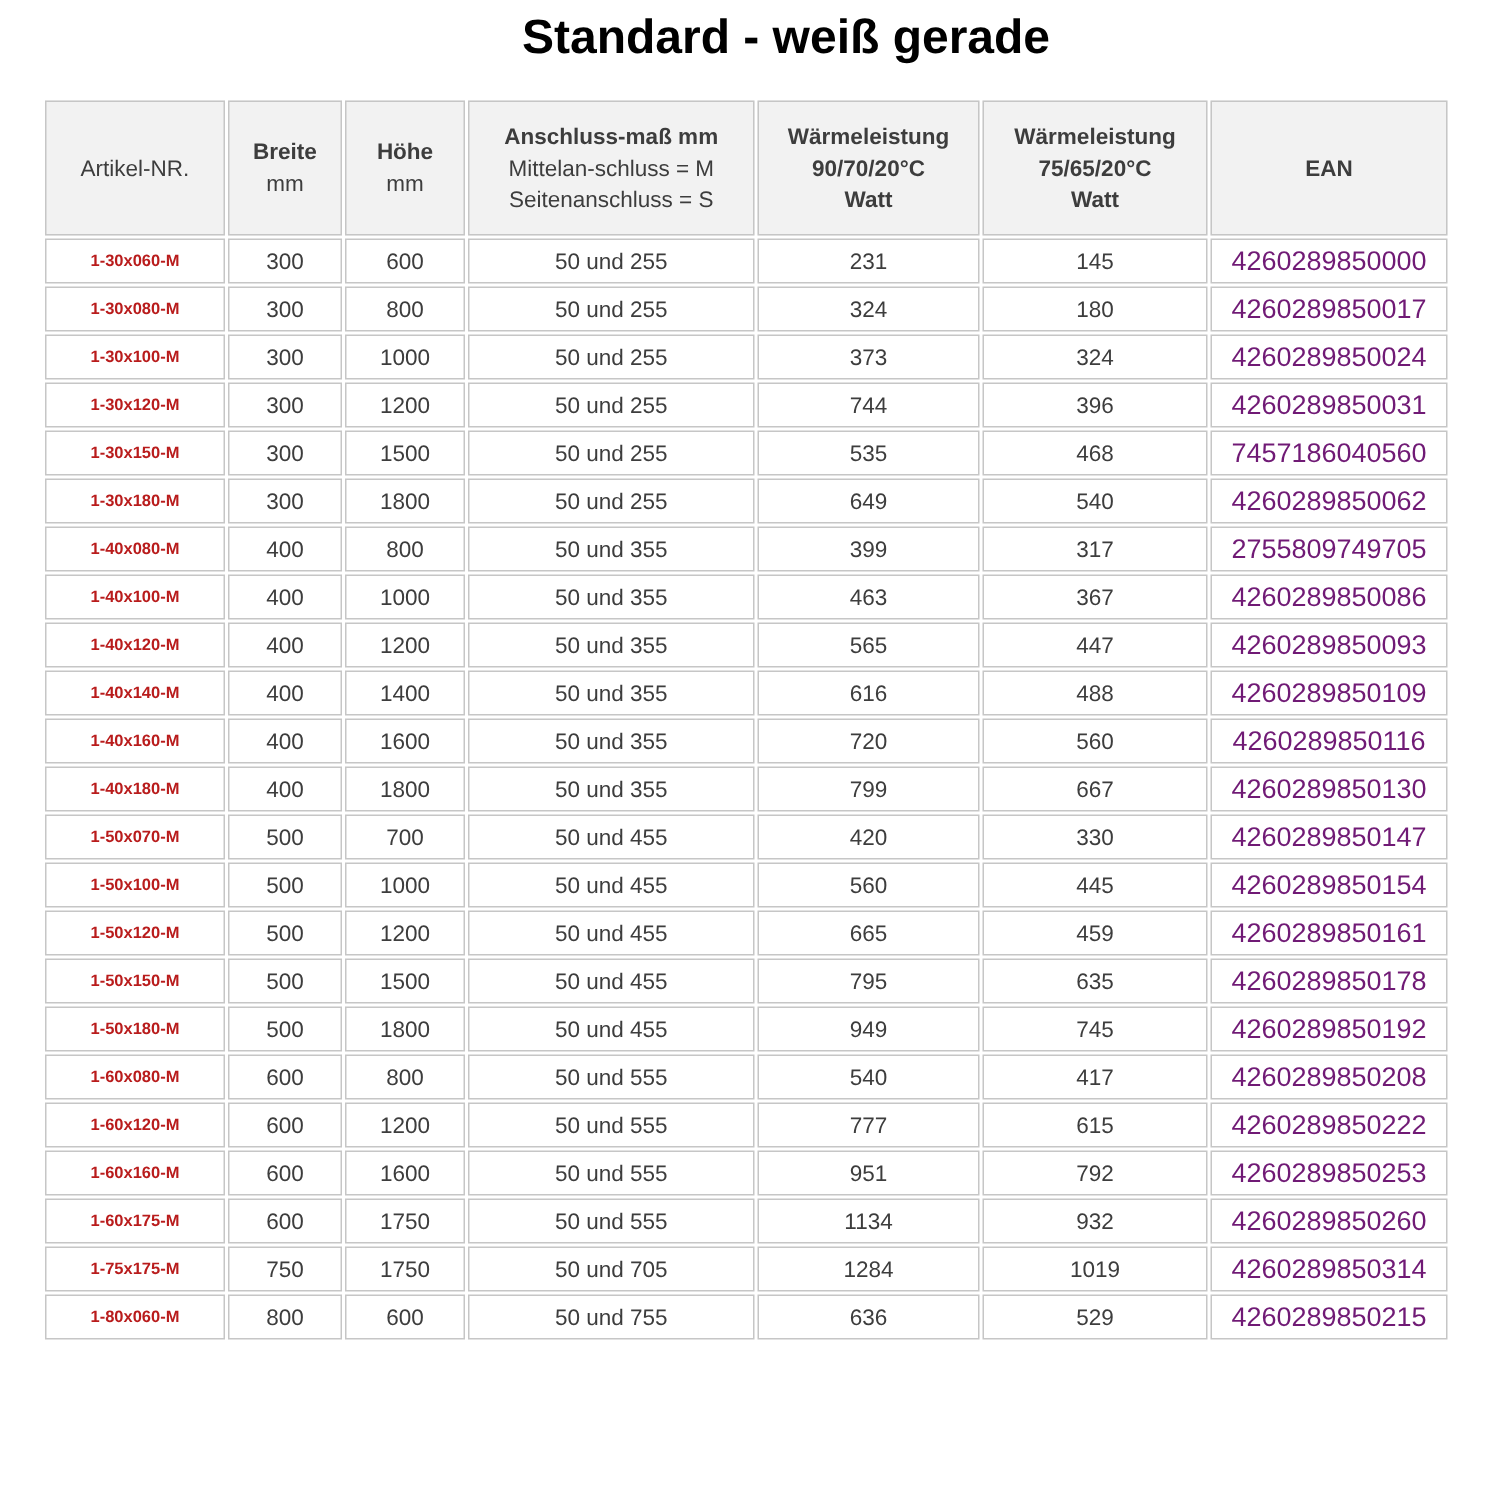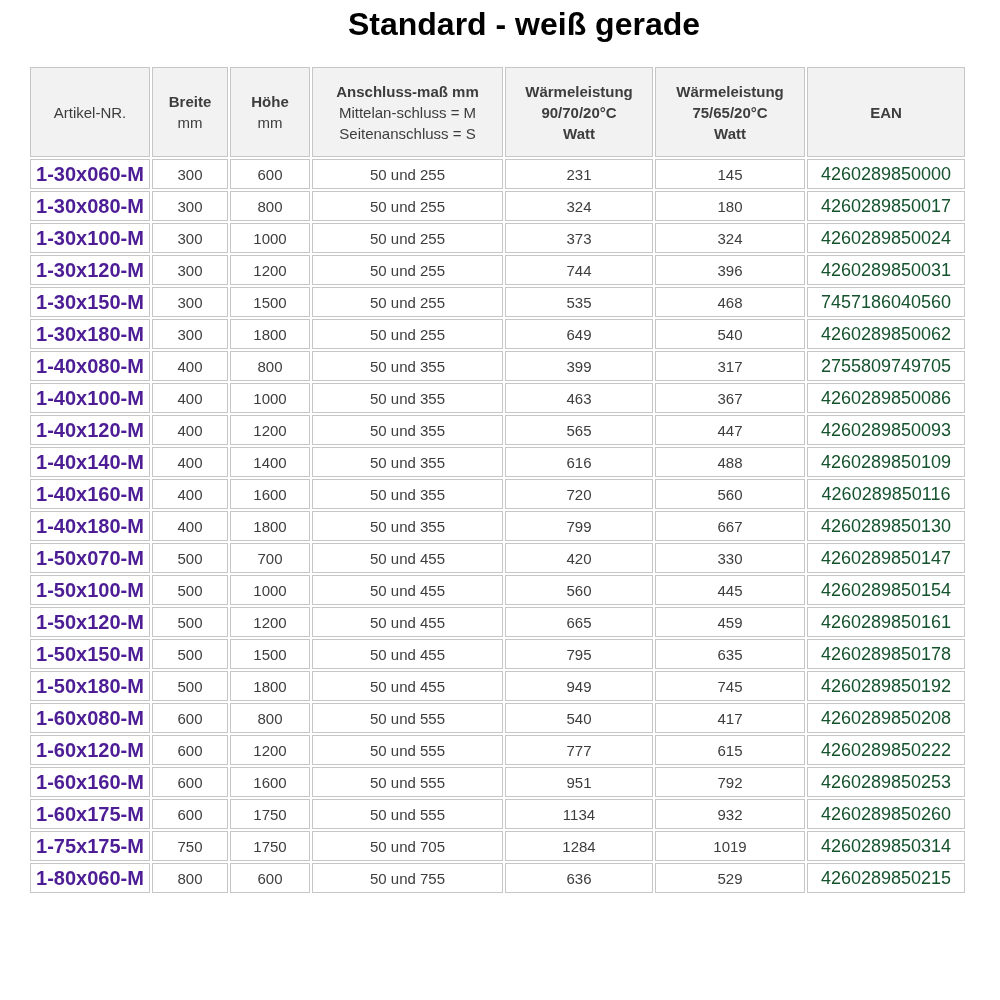--- a/index.html
+++ b/index.html
@@ -51,22 +51,22 @@
     font-weight: normal;
     font-size: 15px;
     line-height: 21px;
   }
   .spec-table th .hdr-line { font-weight: normal; }
   .spec-table th .hdr-line.bold { font-weight: bold; }
   .spec-table td {
     height: 30px;
     font-size: 15px;
   }
-  .spec-table td.c0 { font-weight: bold; font-size: 20px; color: #4c1d95; }
-  .spec-table td.c6 { font-size: 18px; color: #14532d; }
+  .spec-table td.c0 { font-weight: bold; font-size: 11px; color: #b91c1c; }
+  .spec-table td.c6 { font-size: 18px; color: #701a75; }
 </style>
 </head>
 <body>
 
 <div class="page">
   <h1 class="page-title">Standard - weiß gerade</h1>
 
   <table class="spec-table">
     <colgroup>
         <col style="width: 120px;">

